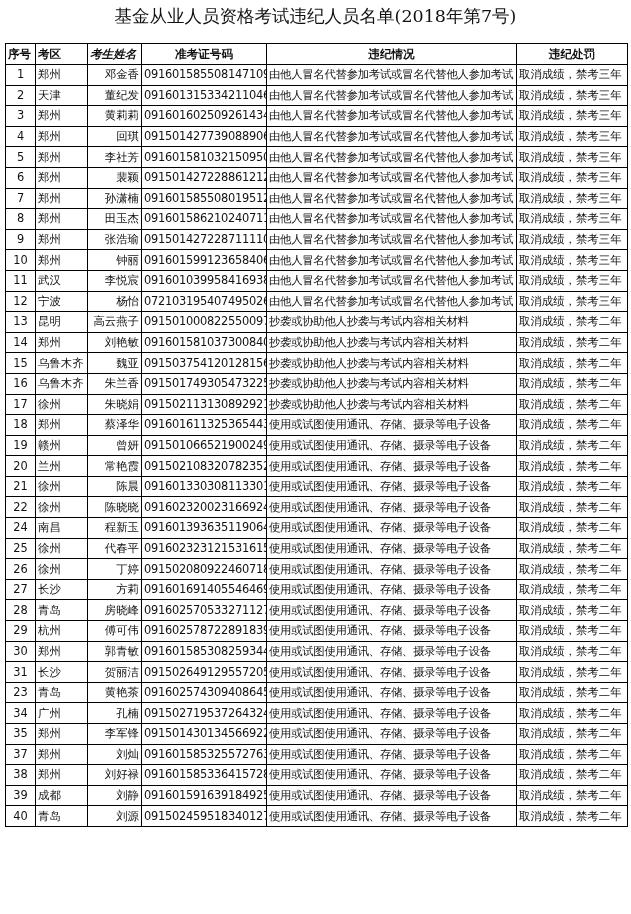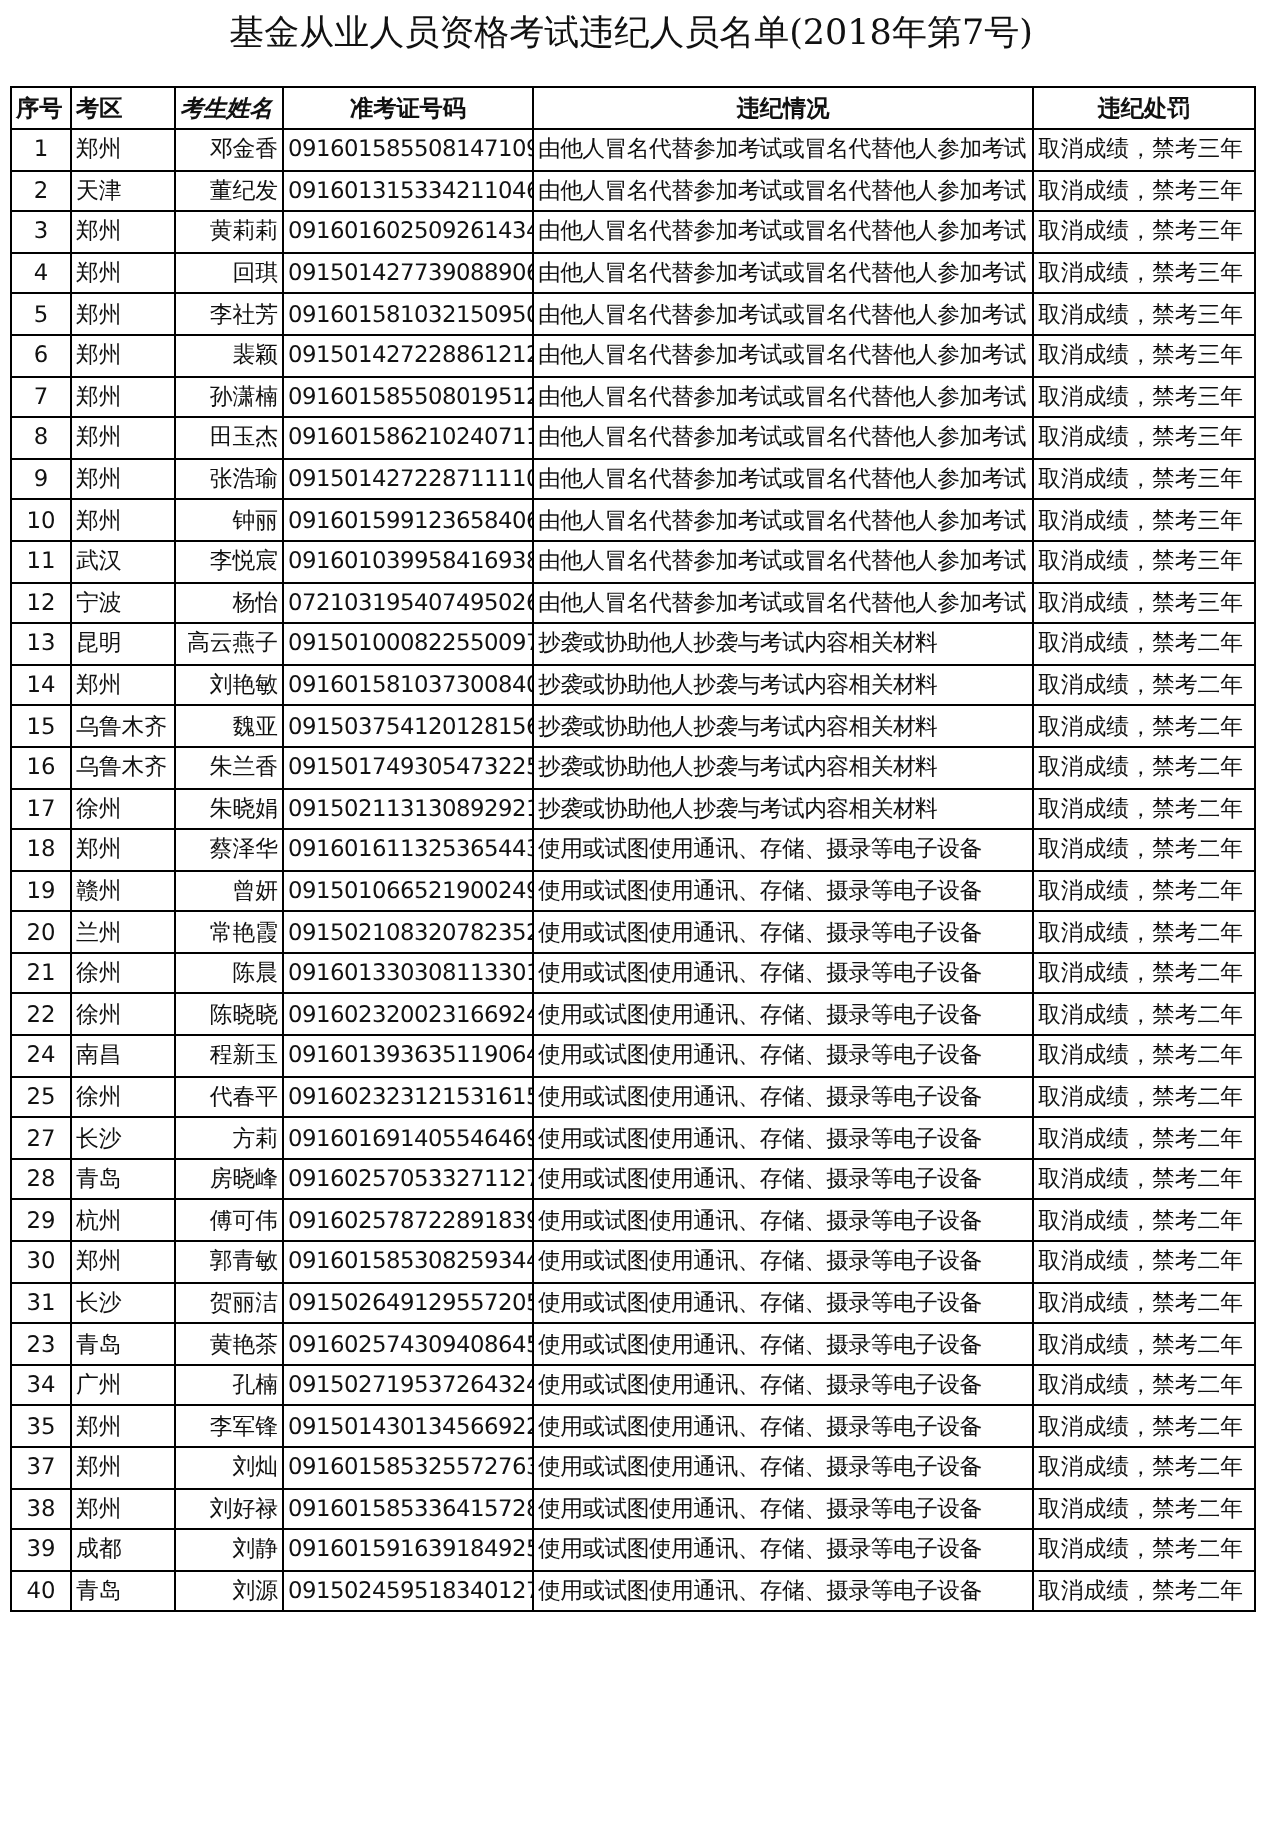--- a/index.html
+++ b/index.html
@@ -249,20 +249,28 @@
       </tr>
       <tr>
         <td class="c-no">25</td>
         <td class="c-area">徐州</td>
         <td class="c-name">代春平</td>
         <td class="c-id">091602323121531615</td>
         <td class="c-vio">使用或试图使用通讯、存储、摄录等电子设备</td>
         <td class="c-pen">取消成绩，禁考二年</td>
       </tr>
       <tr>
+        <td class="c-no">26</td>
+        <td class="c-area">徐州</td>
+        <td class="c-name">丁婷</td>
+        <td class="c-id">091502080922460718</td>
+        <td class="c-vio">使用或试图使用通讯、存储、摄录等电子设备</td>
+        <td class="c-pen">取消成绩，禁考二年</td>
+      </tr>
+      <tr>
         <td class="c-no">27</td>
         <td class="c-area">长沙</td>
         <td class="c-name">方莉</td>
         <td class="c-id">091601691405546469</td>
         <td class="c-vio">使用或试图使用通讯、存储、摄录等电子设备</td>
         <td class="c-pen">取消成绩，禁考二年</td>
       </tr>
       <tr>
         <td class="c-no">28</td>
         <td class="c-area">青岛</td>

